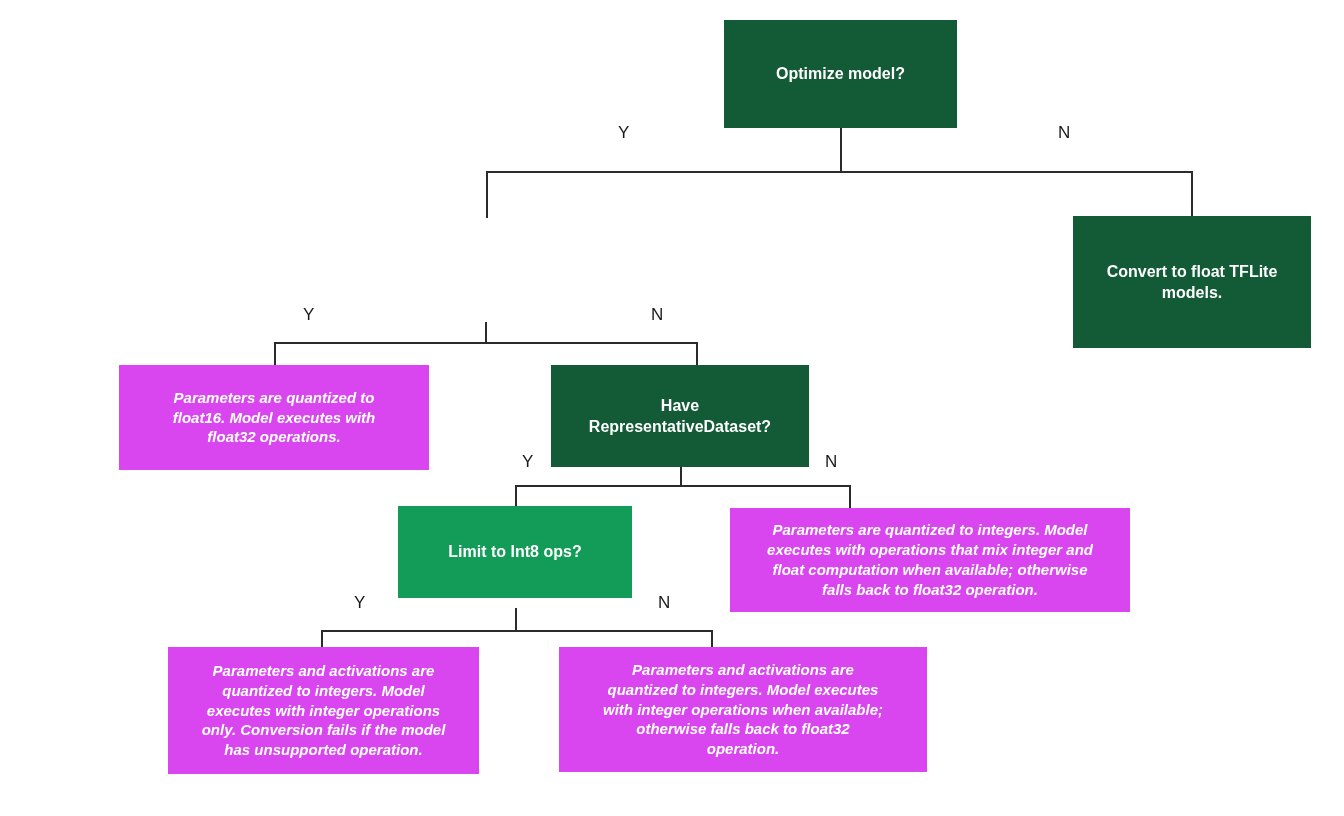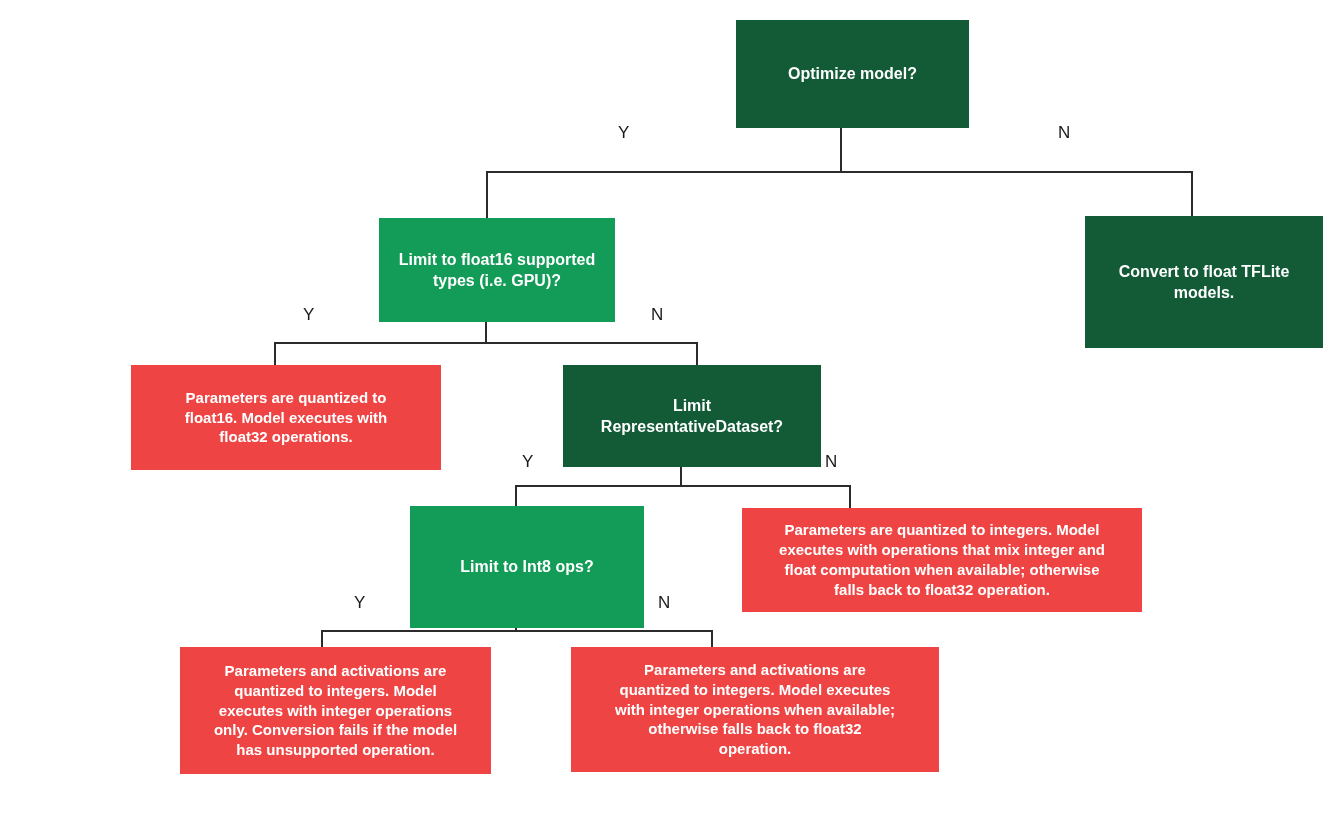--- a/index.html
+++ b/index.html
@@ -22,25 +22,24 @@
     box-sizing: border-box;
     display: flex;
     align-items: center;
     justify-content: center;
     text-align: center;
     color: #ffffff;
     font-weight: bold;
     line-height: 1.32;
     padding: 4px 8px;
     white-space: pre-line;
-    margin-left: 12px;
   }
   .node.dark   { background: #125B36; }
   .node.bright { background: #139B58; }
-  .node.orange { background: #ef4444; }
+  .node.orange { background: #d946ef; font-style: italic; }
 
   .edge-label {
     position: absolute;
     color: #1a1a1a;
     font-size: 17px;
     font-weight: 400;
     line-height: 1;
     text-align: center;
     white-space: nowrap;
   }
@@ -71,30 +70,28 @@
     <div class="line-v" style="left: 696px; top: 342px; height: 24px;"></div>
     <div class="line-v" style="left: 680px; top: 467px; height: 19px;"></div>
     <div class="line-h" style="left: 515px; top: 485px; width: 335px;"></div>
     <div class="line-v" style="left: 515px; top: 485px; height: 22px;"></div>
     <div class="line-v" style="left: 849px; top: 485px; height: 24px;"></div>
     <div class="line-v" style="left: 515px; top: 608px; height: 23px;"></div>
     <div class="line-h" style="left: 321px; top: 630px; width: 391px;"></div>
     <div class="line-v" style="left: 321px; top: 630px; height: 18px;"></div>
     <div class="line-v" style="left: 711px; top: 630px; height: 18px;"></div>
     <div class="node dark" style="left: 724px; top: 20px; width: 233px; height: 108px; font-size: 16px;">Optimize model?</div>
-    <div class="node bright" style="left: 367px; top: 218px; width: 236px; height: 104px; font-size: 16px;">Limit to float16 supported
-types (i.e. GPU)?</div>
     <div class="node dark" style="left: 1073px; top: 216px; width: 238px; height: 132px; font-size: 16px;">Convert to float TFLite
 models.</div>
     <div class="node orange" style="left: 119px; top: 365px; width: 310px; height: 105px; font-size: 15px;">Parameters are quantized to
 float16. Model executes with
 float32 operations.</div>
-    <div class="node dark" style="left: 551px; top: 365px; width: 258px; height: 102px; font-size: 16px;">Limit
+    <div class="node dark" style="left: 551px; top: 365px; width: 258px; height: 102px; font-size: 16px;">Have
 RepresentativeDataset?</div>
-    <div class="node bright" style="left: 398px; top: 506px; width: 234px; height: 122px; font-size: 16px;">Limit to Int8 ops?</div>
+    <div class="node bright" style="left: 398px; top: 506px; width: 234px; height: 92px; font-size: 16px;">Limit to Int8 ops?</div>
     <div class="node orange" style="left: 730px; top: 508px; width: 400px; height: 104px; font-size: 15px;">Parameters are quantized to integers. Model
 executes with operations that mix integer and
 float computation when available; otherwise
 falls back to float32 operation.</div>
     <div class="node orange" style="left: 168px; top: 647px; width: 311px; height: 127px; font-size: 15px;">Parameters and activations are
 quantized to integers. Model
 executes with integer operations
 only. Conversion fails if the model
 has unsupported operation.</div>
     <div class="node orange" style="left: 559px; top: 647px; width: 368px; height: 125px; font-size: 15px;">Parameters and activations are

